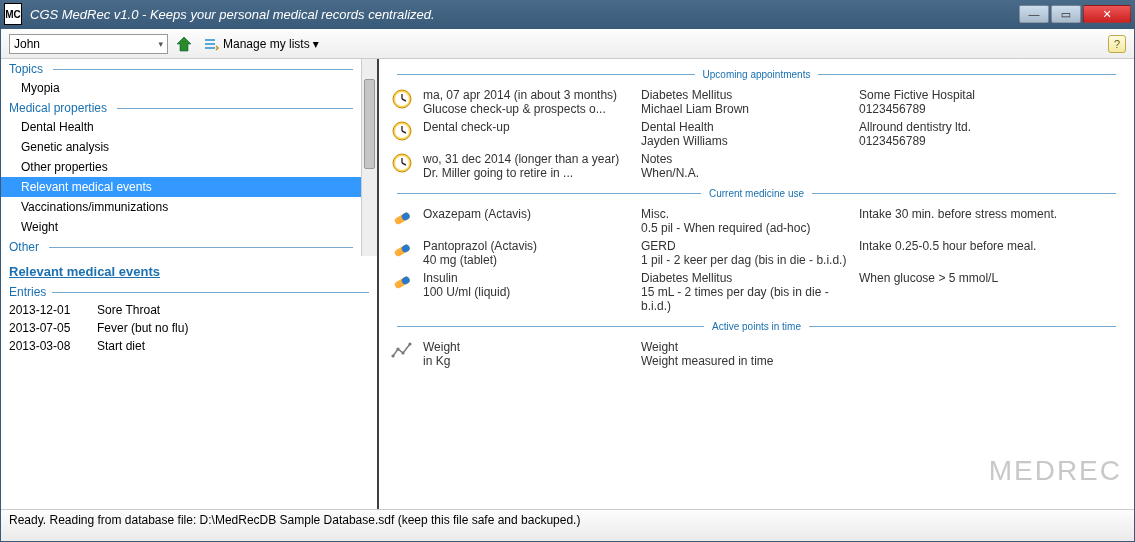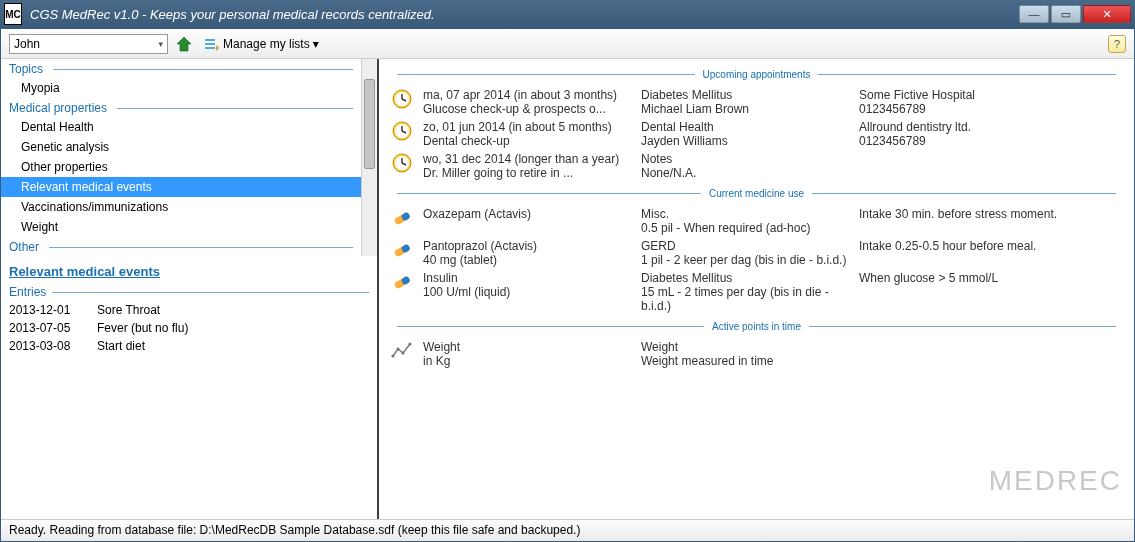--- a/index.html
+++ b/index.html
@@ -38,21 +38,21 @@
 .rightpanel { flex: 1; padding: 4px 10px 6px; overflow: hidden; position: relative; }
 .group-title { color: #1a70b0; font-size: 10px; text-align: center; position: relative; margin: 6px 0 6px; display: flex; align-items: center; }
 .group-title::before, .group-title::after { content: ""; flex: 1; height: 1px; background: #1a70b0; opacity: .6; margin: 0 8px; }
 .row3 { display: flex; gap: 8px; padding: 2px 0; }
 .iconcell { width: 26px; display: flex; align-items: flex-start; justify-content: center; }
 .c1 { width: 210px; }
 .c2 { width: 210px; }
 .c3 { flex: 1; }
 .small { font-size: 12px; color: #333; }
 .watermark { position: absolute; right: 12px; bottom: 22px; font-size: 28px; color: #c8c8c8; letter-spacing: 2px; font-weight: 300; pointer-events: none; }
-.statusbar { height: 22px; background: linear-gradient(#fdfdfd, #eaeaea); border-top: 1px solid #ccc; padding: 3px 8px; font-size: 12px; }
+.statusbar { height: 32px; background: linear-gradient(#fdfdfd, #eaeaea); border-top: 1px solid #ccc; padding: 3px 8px; font-size: 12px; }
 svg { display: block; }
 </style>
 </head>
 <body>
 
 <div class="window">
   <div class="titlebar">
     <div class="logo">MC</div>
     <div class="title">CGS MedRec v1.0 - Keeps your personal medical records centralized.</div>
     <div class="winbtns">
@@ -153,21 +153,20 @@
             <div class="row3">
               <div class="iconcell">
                 <svg width="22" height="22" viewBox="0 0 22 22">
                   <circle cx="11" cy="11" r="9" fill="#ffd24a" stroke="#c08a10" stroke-width="1"></circle>
                   <circle cx="11" cy="11" r="7" fill="#fff"></circle>
                   <line x1="11" y1="11" x2="11" y2="6" stroke="#333" stroke-width="1.4"></line>
                   <line x1="11" y1="11" x2="15" y2="13" stroke="#333" stroke-width="1.4"></line>
                 </svg>
               </div>
               <div class="c1 small">
-                <div>zo, 01 jun 2014 (in about 5 months)</div>
                 <div>Dental check-up</div>
               </div>
               <div class="c2 small">
                 <div>Dental Health</div>
                 <div>Jayden Williams</div>
               </div>
               <div class="c3 small">
                 <div>Allround dentistry ltd.</div>
                 <div>0123456789</div>
               </div>
@@ -180,21 +179,21 @@
                   <line x1="11" y1="11" x2="11" y2="6" stroke="#333" stroke-width="1.4"></line>
                   <line x1="11" y1="11" x2="15" y2="13" stroke="#333" stroke-width="1.4"></line>
                 </svg>
               </div>
               <div class="c1 small">
                 <div>wo, 31 dec 2014 (longer than a year)</div>
                 <div>Dr. Miller going to retire in ...</div>
               </div>
               <div class="c2 small">
                 <div>Notes</div>
-                <div>None/N.A.</div>
+                <div>When/N.A.</div>
               </div>
               <div class="c3 small">
                 <div></div>
                 <div></div>
               </div>
             </div>
           </div>
         <div class="group-title">
             <span>Current medicine use</span>
           </div>

